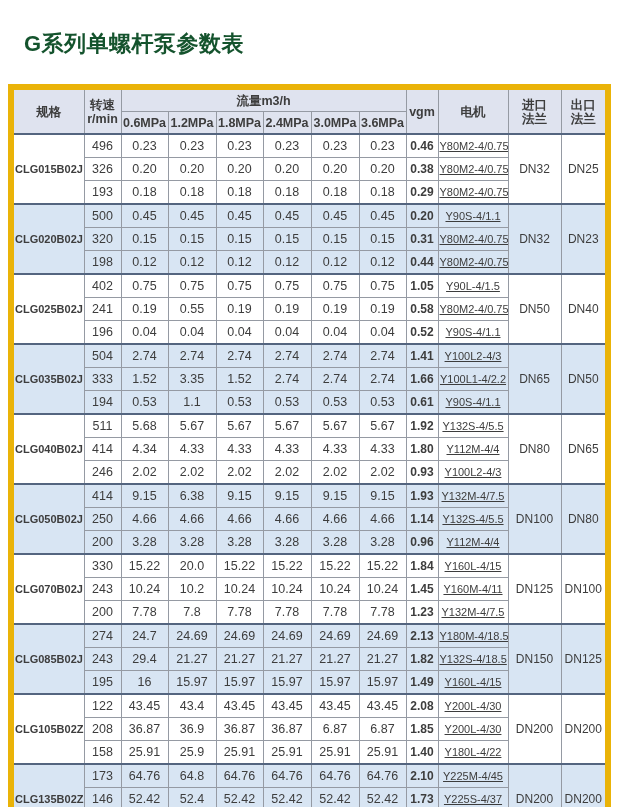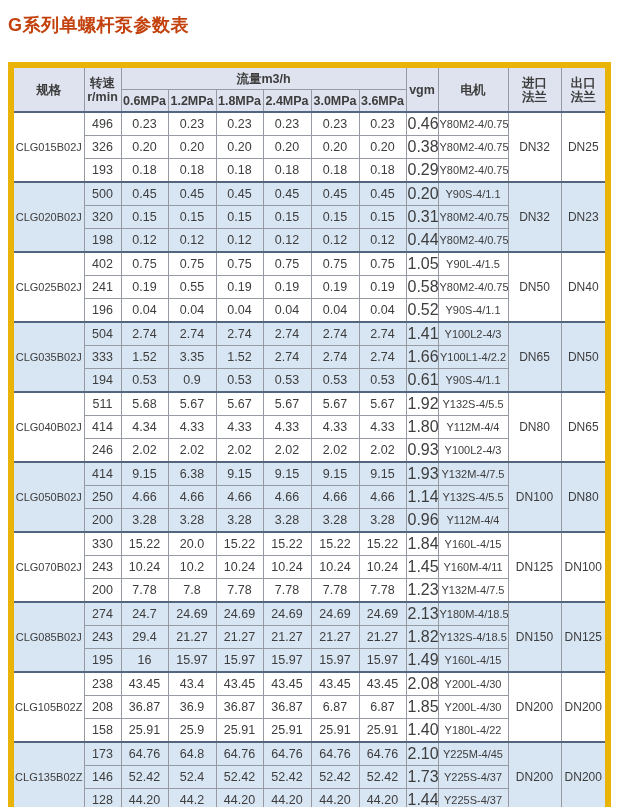--- a/index.html
+++ b/index.html
@@ -9,25 +9,25 @@
     font-family: "Liberation Sans", "DejaVu Sans", sans-serif;
   }
   .page {
     position: relative;
     width: 631px;
     height: 807px;
     background: #ffffff;
     overflow: hidden;
   }
   .title {
-    margin: 0;
+    margin: 16px;
     padding: 13px 0 0 8px;
-    font-size: 18px;
+    font-size: 22px;
     font-weight: bold;
-    color: #c2410c;
+    color: #14532d;
     letter-spacing: 0.5px;
   }
   table.params {
     border-collapse: collapse;
     table-layout: fixed;
     width: 597px;
     margin: 25px 0 12px 8px;
     border: 6px solid #eab308;
   }
   table.params th,
@@ -54,23 +54,23 @@
     border-top: 2px solid #54657f;
   }
   tbody td {
     font-size: 12.5px;
     height: 22px;
     background: #ffffff;
   }
   tbody.alt td {
     background: #d8e5f3;
   }
-  td.spec-cell  { font-size: 11px; }
-  td.motor-cell { font-size: 11px; }
-  td.vgm-cell   { font-size: 16px; }
+  td.spec-cell  { font-size: 11px; font-weight: bold; }
+  td.motor-cell { font-size: 11px; text-decoration: underline; }
+  td.vgm-cell   { font-size: 12px; font-weight: bold; }
   td.flange-cell{ font-size: 12px; }
 </style>
 </head>
 <body>
 
 <div class="page">
 
   <h1 class="title">G系列单螺杆泵参数表</h1>
 
   <table class="params">
@@ -243,21 +243,21 @@
           <td class="flow-cell">1.52</td>
           <td class="flow-cell">2.74</td>
           <td class="flow-cell">2.74</td>
           <td class="flow-cell">2.74</td>
           <td class="vgm-cell">1.66</td>
           <td class="motor-cell">Y100L1-4/2.2</td>
         </tr>
         <tr>
           <td class="speed-cell">194</td>
           <td class="flow-cell">0.53</td>
-          <td class="flow-cell">0.9</td>
+          <td class="flow-cell">1.1</td>
           <td class="flow-cell">0.53</td>
           <td class="flow-cell">0.53</td>
           <td class="flow-cell">0.53</td>
           <td class="flow-cell">0.53</td>
           <td class="vgm-cell">0.61</td>
           <td class="motor-cell">Y90S-4/1.1</td>
         </tr>
       </tbody>
       <tbody>
         <tr>
@@ -407,21 +407,21 @@
           <td class="flow-cell">15.97</td>
           <td class="flow-cell">15.97</td>
           <td class="flow-cell">15.97</td>
           <td class="vgm-cell">1.49</td>
           <td class="motor-cell">Y160L-4/15</td>
         </tr>
       </tbody>
       <tbody>
         <tr>
           <td class="spec-cell" rowspan="3">CLG105B02Z</td>
-          <td class="speed-cell">238</td>
+          <td class="speed-cell">122</td>
           <td class="flow-cell">43.45</td>
           <td class="flow-cell">43.4</td>
           <td class="flow-cell">43.45</td>
           <td class="flow-cell">43.45</td>
           <td class="flow-cell">43.45</td>
           <td class="flow-cell">43.45</td>
           <td class="vgm-cell">2.08</td>
           <td class="motor-cell">Y200L-4/30</td>
           <td class="flange-cell" rowspan="3">DN200</td>
           <td class="flange-cell" rowspan="3">DN200</td>

